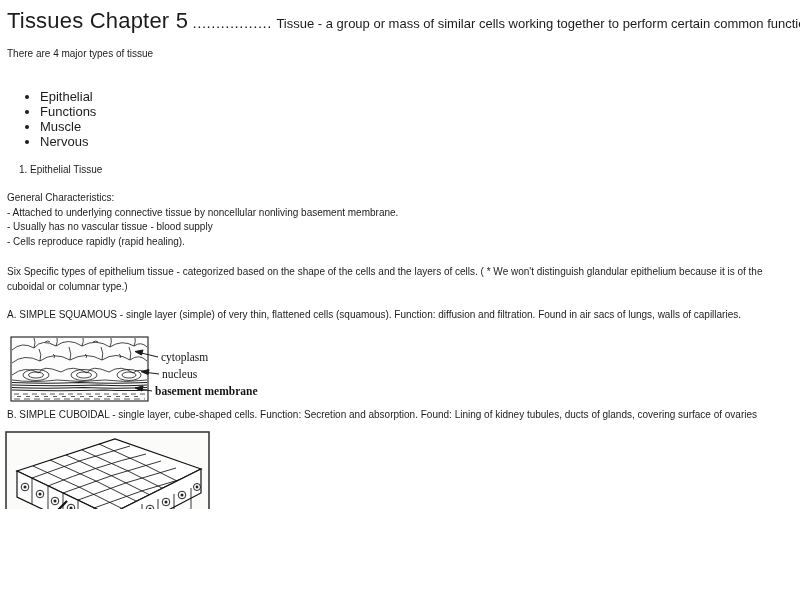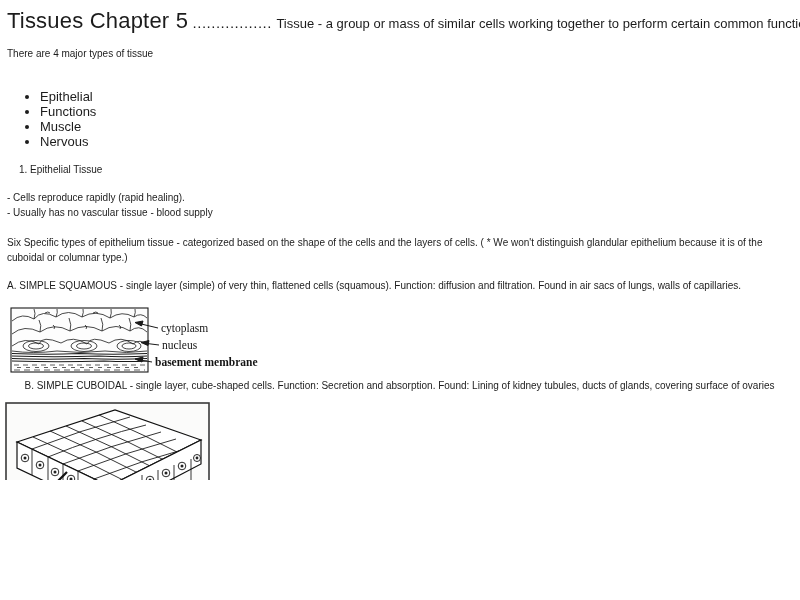--- a/index.html
+++ b/index.html
@@ -33,21 +33,21 @@
   ul.types li { line-height: 15px; }
 
   .sec-head { margin: 14px 0 14px 12px; }
 
   .gen-char { margin: 0 0 16px 0; }
 
   .functions { margin: 0 0 15px 0; }
 
   .para { max-width: 786px; margin: 0 0 14px 0; }
   .para-a { margin-bottom: 11px; }
-  .para-b { margin-bottom: 9px; text-align: center; }
+  .para-b { margin-bottom: 9px; }
 
   .fig-a { margin: 0 0 0 2px; height: 74px; }
   .fig-b { margin: 0 0 0 -2px; height: 78px; overflow: hidden; }
 
   svg text {
     font-family: "Liberation Serif", serif;
     font-size: 11.5px;
     fill: #141414;
   }
   svg text.bold-label {
@@ -71,22 +71,24 @@
   <ul class="types">
     <li>Epithelial</li>
     <li>Functions</li>
     <li>Muscle</li>
     <li>Nervous</li>
   </ul>
 
   <p class="sec-head">1. Epithelial Tissue</p>
 
   <div class="gen-char">
+    <div class="line">General Characteristics:</div>
+    <div class="line">- Attached to underlying connective tissue by noncellular nonliving basement membrane.</div>
+    <div class="line">- Usually has no vascular tissue - blood supply</div>
     <div class="line">- Cells reproduce rapidly (rapid healing).</div>
-    <div class="line">- Usually has no vascular tissue - blood supply</div>
   </div>
 
 
   <p class="para">Six Specific types of epithelium tissue - categorized based on the shape of the cells and the layers of cells. ( * We won't distinguish glandular epithelium because it is of the cuboidal or columnar type.)</p>
 
   <p class="para para-a">A. SIMPLE SQUAMOUS - single layer (simple) of very thin, flattened cells (squamous). Function: diffusion and filtration. Found in air sacs of lungs, walls of capillaries.</p>
 
   <div class="fig-a">
     <svg width="256" height="74" viewBox="0 0 256 74">
 

